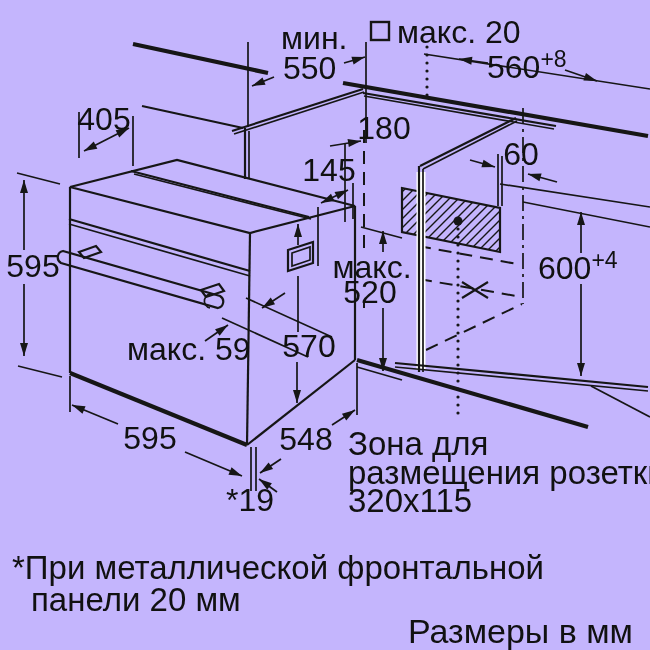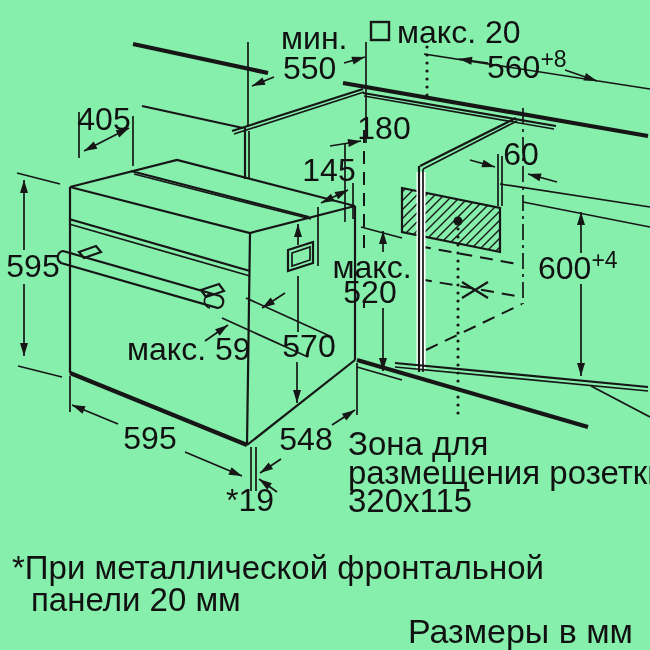--- a/index.html
+++ b/index.html
@@ -1,16 +1,16 @@
 <!DOCTYPE html>
 <html><head>
 <meta charset="utf-8">
 <style>
   html,body { margin:0; padding:0; background:#ffffff; }
-  #stage { width:650px; height:650px; position:relative; background:#86efac; overflow:hidden; }
+  #stage { width:650px; height:650px; position:relative; background:#c4b5fd; overflow:hidden; }
   svg text {
     font-family:"Liberation Sans","DejaVu Sans",sans-serif;
     fill:#111111;
   }
   .fs32 { font-size:32px; }
   .fs33 { font-size:33px; }
   .fs34 { font-size:34px; }
   .sup  { font-size:23px; }
   .ln   { stroke:#161616; fill:none; }
   .thick{ stroke-width:4.2; }

